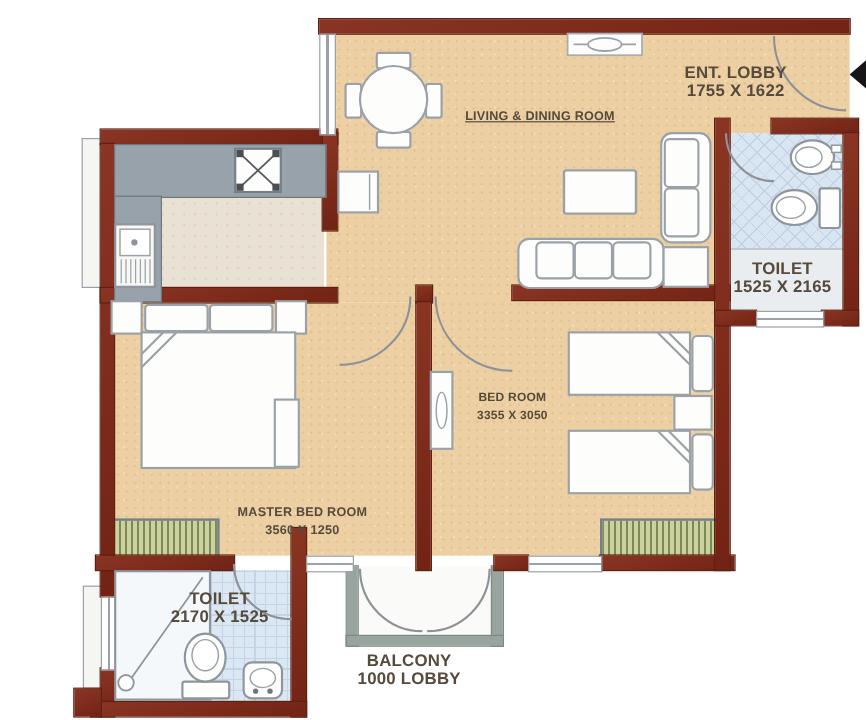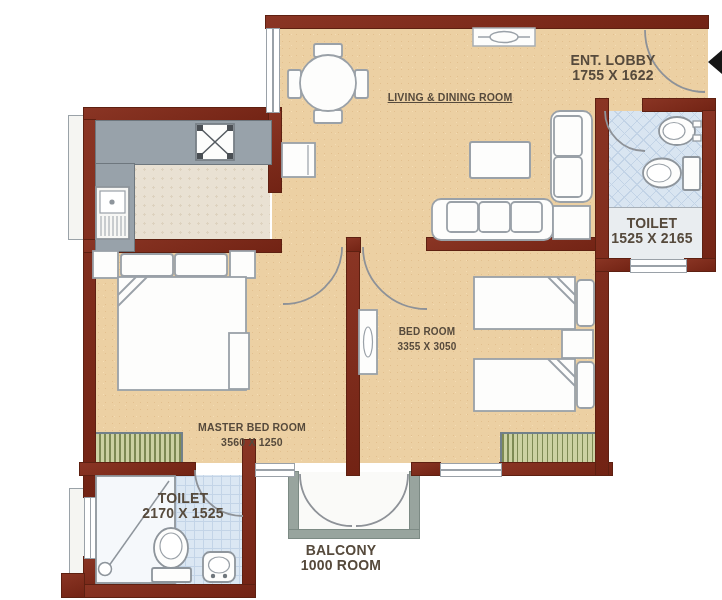--- a/index.html
+++ b/index.html
@@ -228,16 +228,16 @@
   <div class="label fs10" style="left:427px;top:324px;">
     <div>BED ROOM</div>
     <div>3355 X 3050</div>
   </div>
   <div class="label fs95" style="left:183px;top:491px;">
     <div>TOILET</div>
     <div>2170 X 1525</div>
   </div>
   <div class="label fs95" style="left:341px;top:543px;">
     <div>BALCONY</div>
-    <div>1000 ROOM</div>
+    <div>1000 LOBBY</div>
   </div>
 
 </div>
 
 </body></html>

